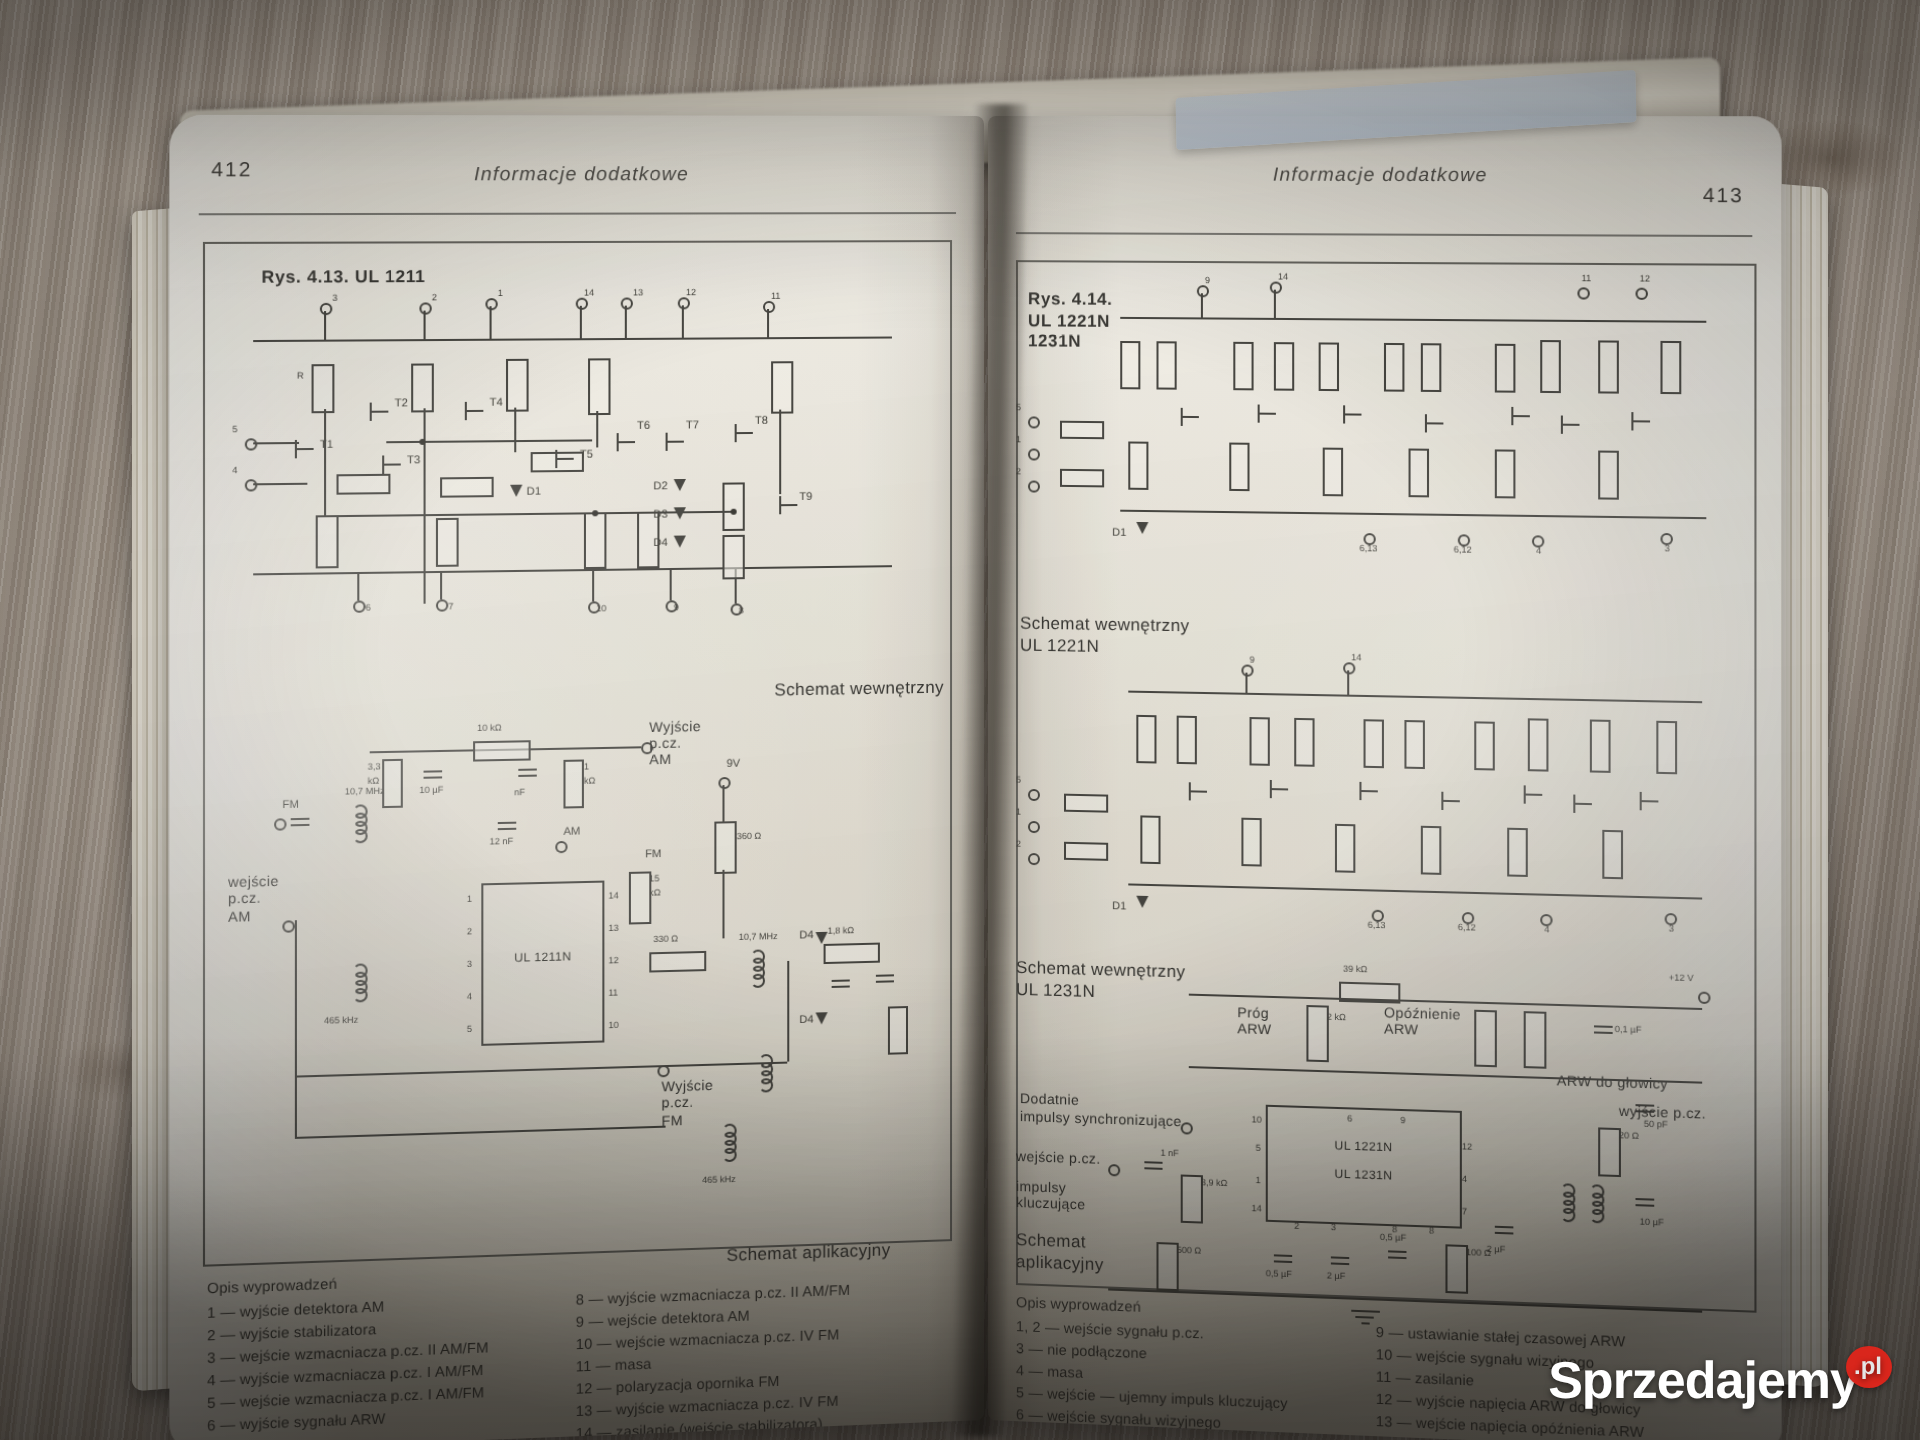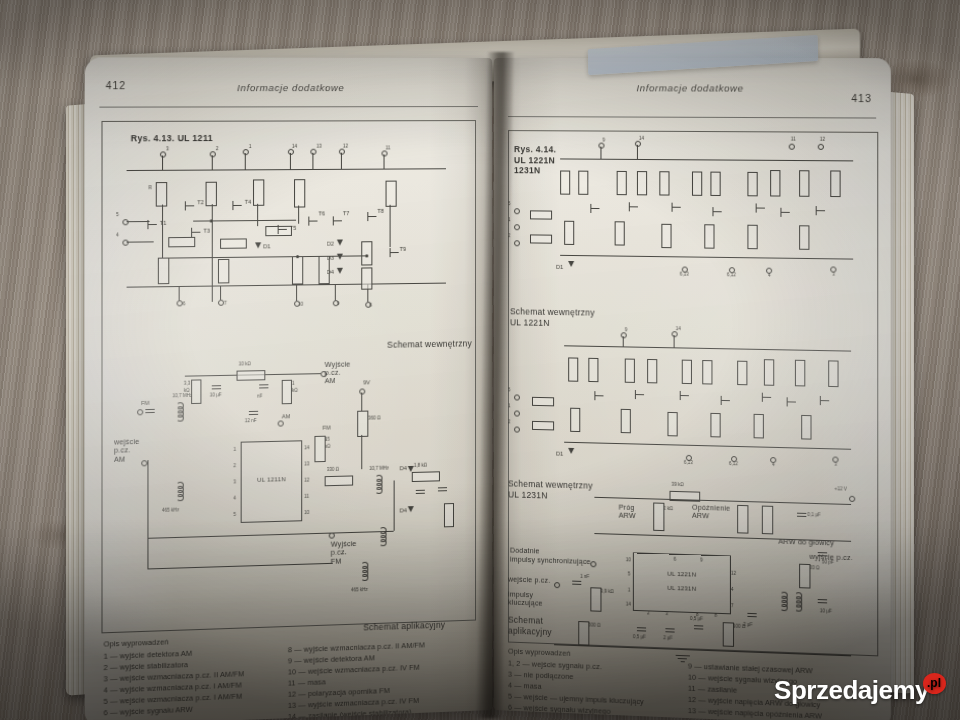--- a/index.html
+++ b/index.html
@@ -179,21 +179,21 @@
 
   
   #watermark{
     position:absolute;right:14px;bottom:14px;
     display:flex;align-items:flex-start;
     font-weight:bold;font-size:26px;color:#ffffff;
     letter-spacing:-.5px;
     text-shadow:0 1px 3px rgba(0,0,0,.55);
   }
   #watermark .pl{
-    display:inline-block;background:#d9261c;color:#000000;
+    display:inline-block;background:#d9261c;color:#e5e5e5;
     font-size:12px;line-height:1;padding:4px 5px 5px 4px;border-radius:50%;
     margin-left:-6px;margin-top:-2px;letter-spacing:0;
     box-shadow:0 1px 3px rgba(0,0,0,.4);
   }
   
   #sticky{
     position:absolute;left:518px;top:30px;width:230px;height:26px;
     background:linear-gradient(180deg,#cfd8e2,#b9c6d4);
     transform:skewY(-2.5deg) rotate(-1deg);
     border-radius:2px;opacity:.85;

